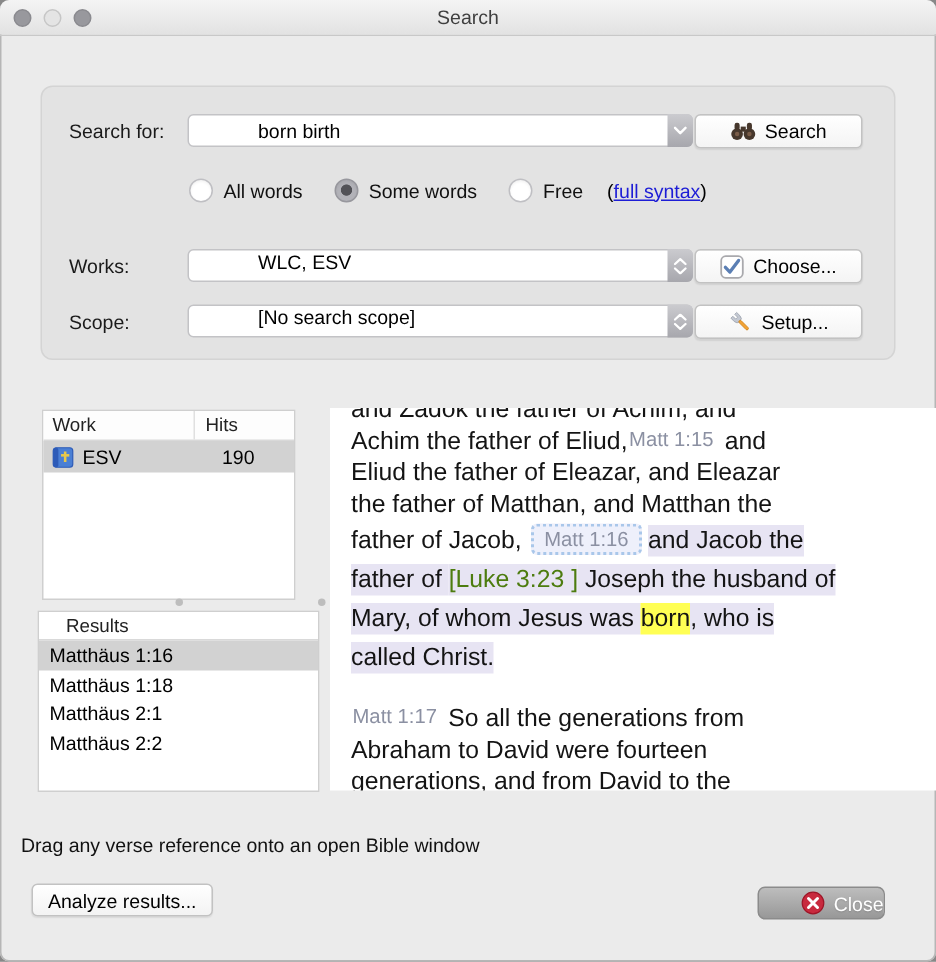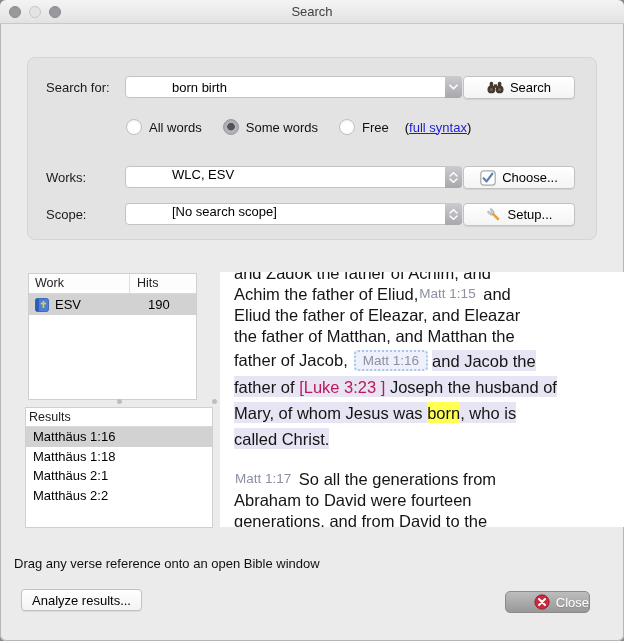--- a/index.html
+++ b/index.html
@@ -30,35 +30,35 @@
   
   .work-table{position:absolute;left:28px;top:273px;width:169px;height:127px;background:#fff;border:1px solid #cfcfcf;font-size:13px;}
   .wt-header{display:flex;height:20px;line-height:19px;border-bottom:1px solid #d9d9d9;background:#fdfdfd;color:#222;font-size:12.5px;}
   .wt-header .c1{width:100px;padding-left:6px;}
   .wt-header .c2{flex:1;padding-left:7px;border-left:1px solid #e0e0e0;}
   .wt-row{display:flex;height:21px;align-items:center;}
   .wt-row.sel{background:#d2d2d2;gap:12px;}
   .wt-row .c1{width:100px;padding-left:5px;display:flex;align-items:center;gap:5px;}
   .wt-row .c2{flex:1;padding-left:7px;}
   .results-list{position:absolute;left:25px;top:407px;width:188px;height:121px;background:#fff;border:1px solid #cfcfcf;font-size:13px;overflow:hidden;}
-  .rl-header{height:19px;line-height:18px;padding-left:3px;border-bottom:1px solid #d9d9d9;font-size:12.5px;color:#222;}
+  .rl-header{height:19px;line-height:18px;padding-left:18px;border-bottom:1px solid #d9d9d9;font-size:12.5px;color:#222;}
   .rl-row{height:19.5px;line-height:19.5px;padding-left:7px;color:#000;}
   .rl-row.sel{background:#d2d2d2;}
   .dot{position:absolute;width:5px;height:5px;border-radius:50%;background:#bdbdbd;top:399px;}
   
   .text-panel{position:absolute;left:220px;top:272px;width:432px;height:255px;background:#fff;overflow:hidden;}
   .text-lines{margin-top:-9px;padding-left:14px;font-family:"Liberation Serif",serif;font-size:16.5px;color:#141414;}
   .tline{height:21px;line-height:21px;white-space:nowrap;}
   .tline.tall{height:26px;line-height:26px;}
   .tline.spacer{height:18px;}
   .s-ref{font-size:13.5px;color:#8b90a2;position:relative;top:-2px;margin:0 3px 0 1px;}
   .s-refbox{font-size:13.5px;color:#8b90a2;background:#eef0fb;border:2px dotted #a9c7ea;border-radius:4px;padding:1px 7px;margin:0 4px 0 6px;position:relative;top:-1px;}
   .s-hl{background:#e7e4f3;padding:1.5px 0;}
   .s-hit{background:#ffff54;padding:1.5px 0;}
-  .s-link{color:#be185d;}
+  .s-link{color:#4d7c0f;}
   .scroll-track{position:absolute;right:0;top:0;width:16px;height:255px;background:#fafafa;border-left:1px solid #efefef;}
   .scroll-thumb{position:absolute;left:3.5px;top:24px;width:8px;height:94px;border-radius:4px;background:#b8b8b8;}
   
   .hint{position:absolute;left:14px;top:556px;font-size:13px;color:#111;}
   .analyze-btn{position:absolute;left:21px;top:589px;width:121px;height:22px;background:linear-gradient(#ffffff,#f3f3f3);border:1px solid #c2c2c2;border-radius:4px;font-size:13px;display:flex;align-items:center;justify-content:center;color:#000;box-shadow:0 1px 1px rgba(0,0,0,.08);}
   .close-btn{position:absolute;left:505px;top:591px;width:85px;height:22px;background:linear-gradient(#bdbdbd,#989898);border:1px solid #8b8b8b;border-radius:5px;display:flex;align-items:center;justify-content:flex-end;gap:6px;color:#fff;font-size:13px;text-shadow:0 1px 1px rgba(0,0,0,.15);}
 </style>
 </head>
 <body>
 

